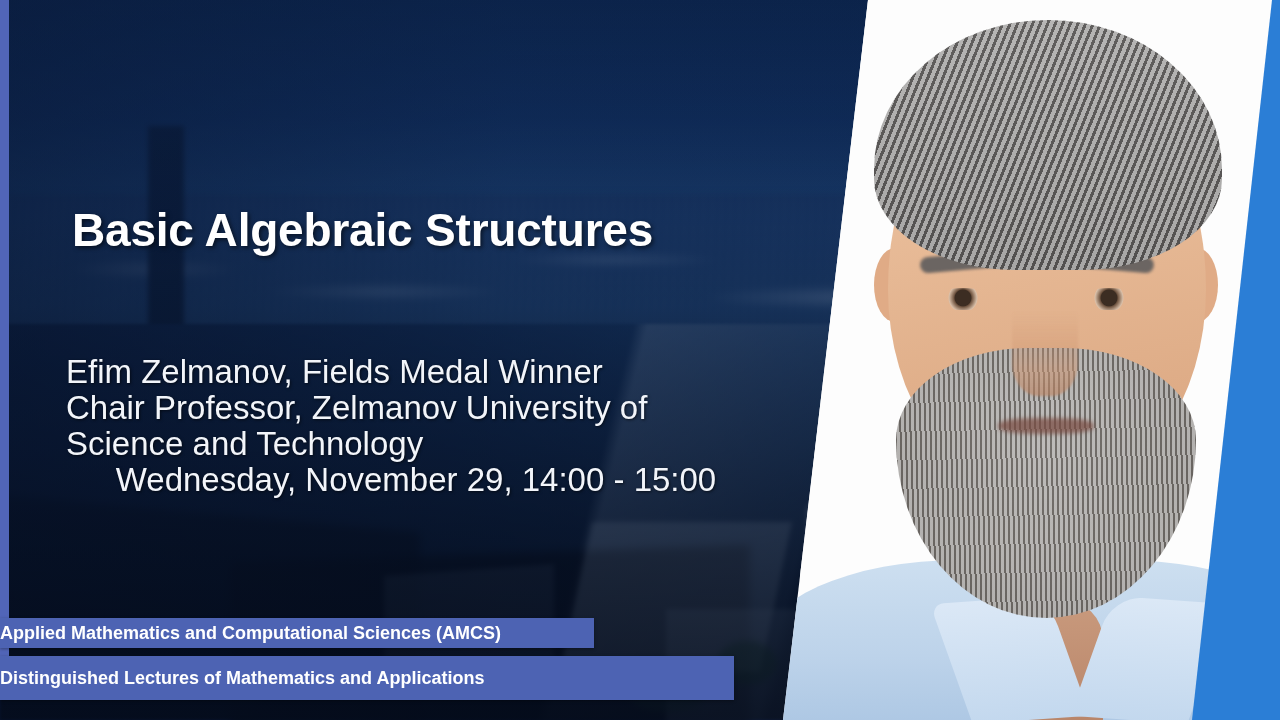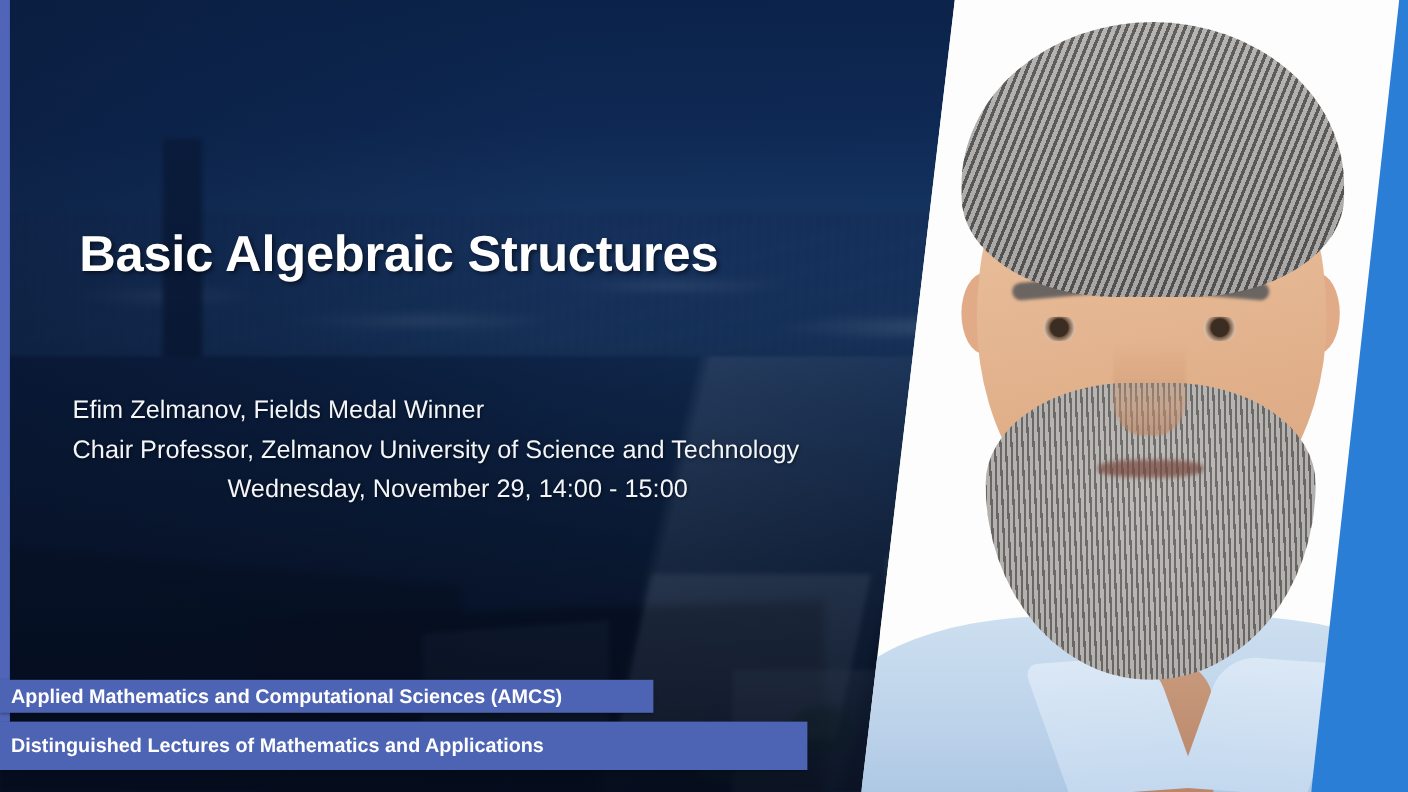--- a/index.html
+++ b/index.html
@@ -259,40 +259,40 @@
     letter-spacing: -0.2px;
     text-shadow: 2px 2px 4px rgba(0,0,0,.55);
     white-space: nowrap;
   }
   .details {
     position: absolute;
     left: 66px;
     top: 354px;
     width: 700px;
     color: #f2f5fa;
-    font-size: 23px;
+    font-size: 33px;
     line-height: 36px;
     text-shadow: 1px 1px 3px rgba(0,0,0,.6);
   }
   .details .line { white-space: normal; }
   .details .bold { font-weight: normal; text-align: center; }
 
   
   .banner {
     position: absolute;
     left: 0;
     background: #4d63b3;
     color: #ffffff;
     font-weight: bold;
     display: flex;
     align-items: center;
     z-index: 8;
     box-shadow: 0 1px 3px rgba(0,0,0,.35);
   }
-  .banner span { padding-left: 10px; }
+  .banner span { }
   .banner-dept {
     top: 618px;
     width: 594px;
     height: 30px;
     font-size: 18px;
   }
   .banner-series {
     top: 656px;
     width: 734px;
     height: 44px;

